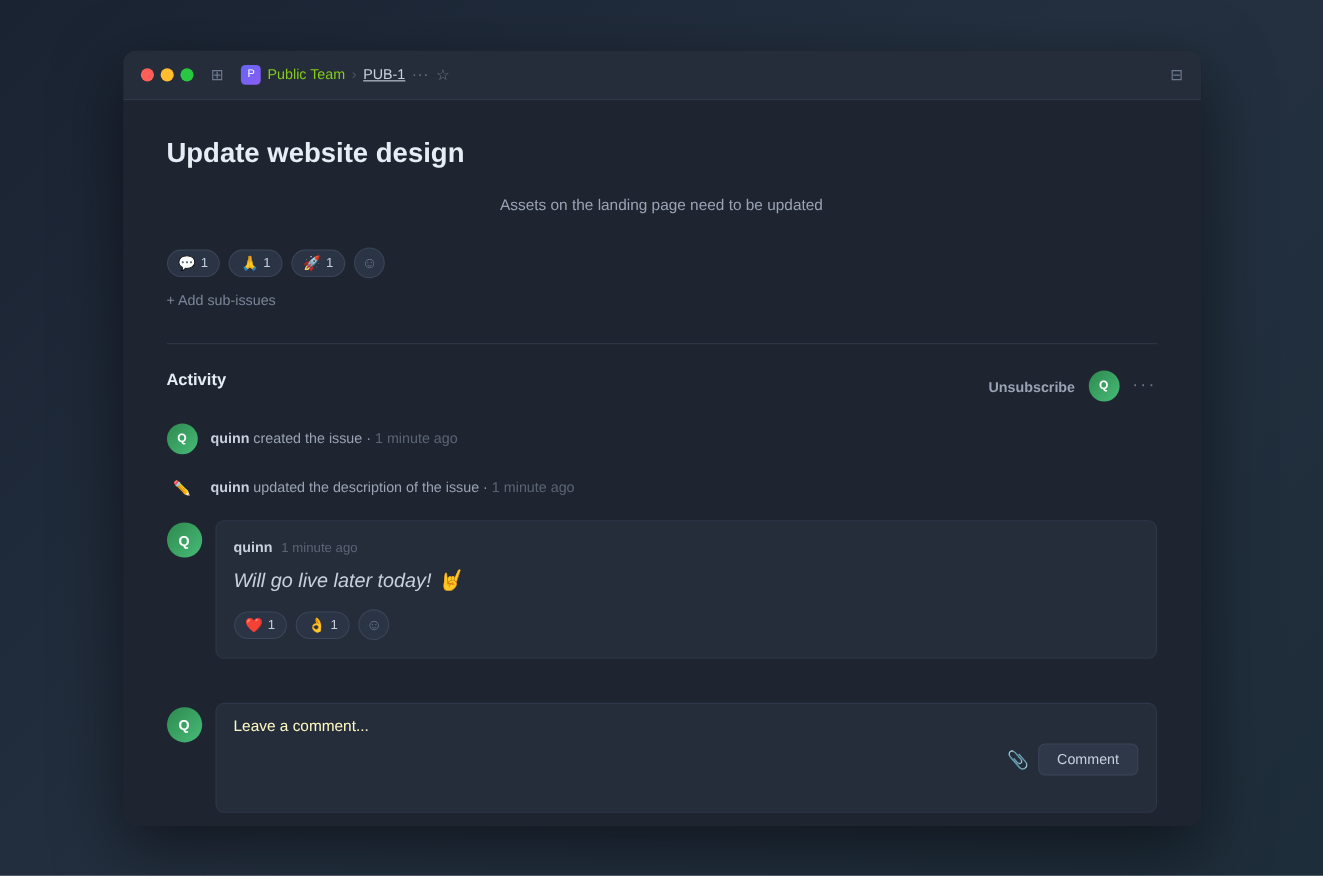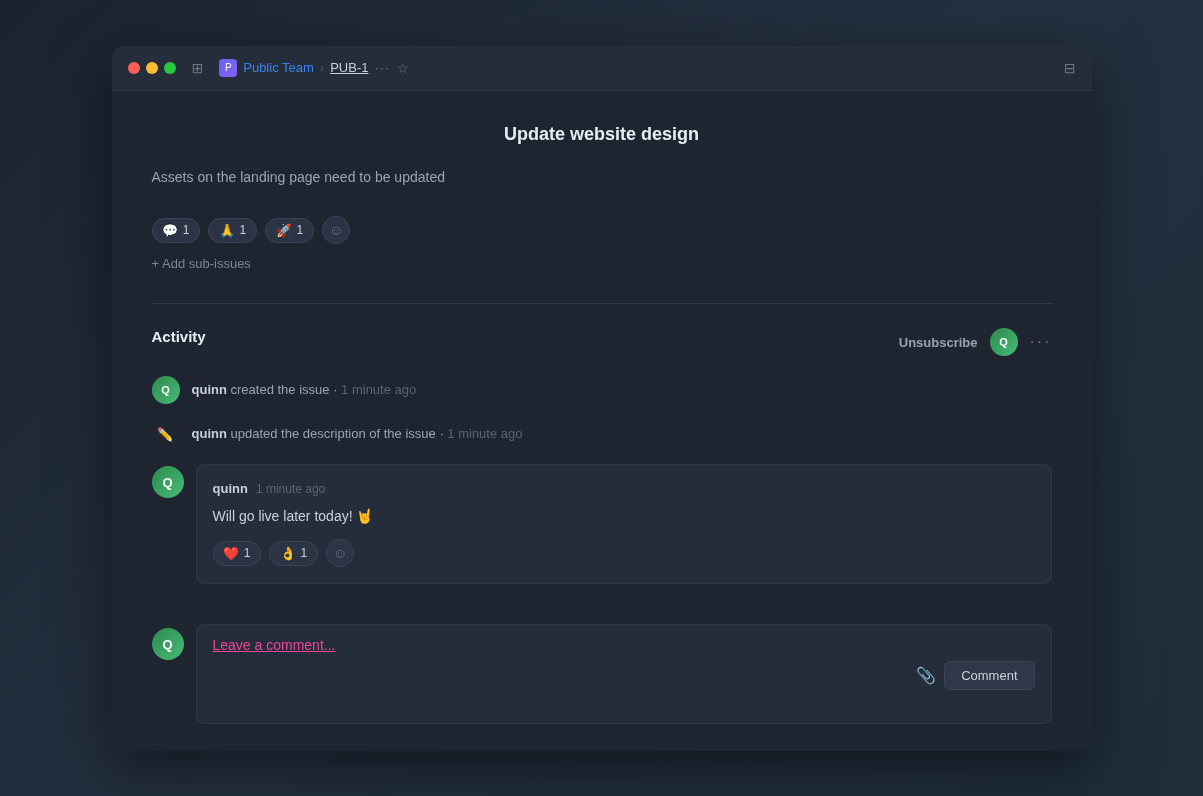--- a/index.html
+++ b/index.html
@@ -56,21 +56,21 @@
       height: 18px;
       background: linear-gradient(135deg, #6366f1, #8b5cf6);
       border-radius: 4px;
       display: flex;
       align-items: center;
       justify-content: center;
       font-size: 10px;
       color: white;
     }
     .breadcrumb-team {
-      color: #3b82f6;
+      color: #84cc16;
       font-size: 13px;
       font-weight: 500;
     }
     .breadcrumb-sep {
       color: #4a5568;
       font-size: 13px;
     }
     .breadcrumb-issue {
       color: #c8d0de;
       font-size: 13px;
@@ -93,31 +93,31 @@
       cursor: pointer;
       font-size: 14px;
     }
     .content {
       padding: 32px 40px;
       overflow-y: auto;
       max-height: 660px;
     }
     .issue-title {
       color: #e8edf5;
-      font-size: 18px;
+      font-size: 25px;
       font-weight: 600;
       margin-bottom: 20px;
       line-height: 1.3;
-      text-align: center;
     }
     .issue-description {
       color: #9aa3b5;
       font-size: 14px;
       margin-bottom: 28px;
       line-height: 1.6;
+      text-align: center;
     }
     .reactions-row {
       display: flex;
       align-items: center;
       gap: 8px;
       margin-bottom: 12px;
     }
     .reaction-badge {
       display: flex;
       align-items: center;
@@ -215,23 +215,24 @@
       color: #c8d0de;
       font-size: 13px;
       font-weight: 600;
     }
     .comment-time {
       color: #5a6475;
       font-size: 12px;
     }
     .comment-body {
       color: #c8d0de;
-      font-size: 14px;
+      font-size: 18px;
       margin-bottom: 12px;
       line-height: 1.5;
+      font-style: italic;
     }
     .comment-reactions {
       display: flex;
       align-items: center;
       gap: 8px;
     }
     .comment-input-area {
       display: flex;
       align-items: flex-start;
       gap: 12px;
@@ -240,23 +241,22 @@
     .comment-box {
       flex: 1;
       background: #252d3a;
       border: 1px solid #2e3848;
       border-radius: 8px;
       padding: 12px 16px;
       min-height: 100px;
       position: relative;
     }
     .comment-placeholder {
-      color: #ec4899;
-      font-size: 14px;
-      text-decoration: underline;
+      color: #fef9c3;
+      font-size: 14px;
     }
     .comment-box-footer {
       display: flex;
       justify-content: flex-end;
       align-items: center;
       gap: 8px;
       margin-top: 8px;
     }
     .attach-icon {
       color: #6b7a90;

